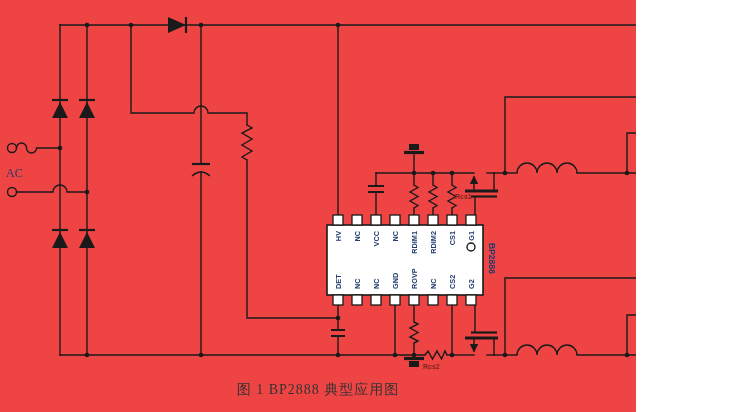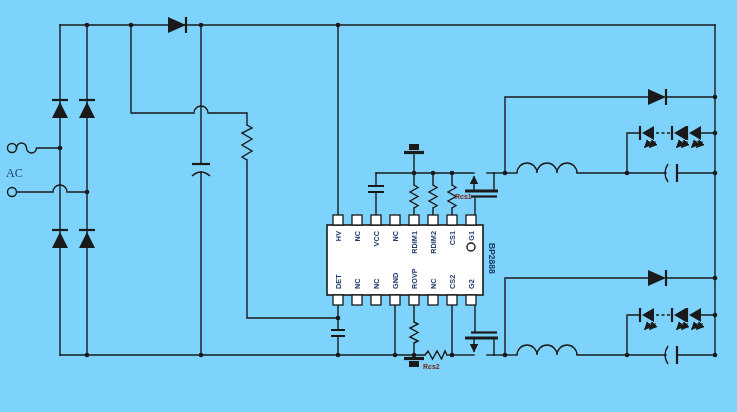--- a/index.html
+++ b/index.html
@@ -1,16 +1,16 @@
 <!DOCTYPE html>
 <html><head>
 <meta charset="utf-8">
 <style>
   html,body{margin:0;padding:0;background:#ffffff;}
-  #stage{position:relative;width:737px;height:412px;background:#7dd3fc;overflow:hidden;
+  #stage{position:relative;width:636px;height:412px;background:#ef4444;overflow:hidden;
          font-family:"Liberation Sans",sans-serif;}
   svg{position:absolute;left:0;top:0;}
   .wire{stroke:#1a1a1a;stroke-width:1.4;fill:none;stroke-linecap:square;}
   .comp{stroke:#1a1a1a;stroke-width:1.4;fill:none;}
   .bar{stroke:#1a1a1a;stroke-width:2.2;fill:none;}
   .tbar{stroke:#1a1a1a;stroke-width:3.2;fill:none;}
   .solid{fill:#1a1a1a;stroke:none;}
   .dash{stroke:#1a1a1a;stroke-width:1.4;fill:none;stroke-dasharray:3,2.5;}
   .dot{fill:#1a1a1a;stroke:none;}
   .icbody{fill:#ffffff;stroke:#1a1a1a;stroke-width:1.6;}
@@ -281,13 +281,14 @@
         <circle class="dot" cx="505" cy="173" r="2.3"></circle>
     <circle class="dot" cx="627" cy="173" r="2.3"></circle>
         <circle class="dot" cx="715" cy="173" r="2.3"></circle>
     <circle class="dot" cx="715" cy="133" r="2.3"></circle>
         <circle class="dot" cx="715" cy="97" r="2.3"></circle>
     <circle class="dot" cx="715" cy="278" r="2.3"></circle>
         <circle class="dot" cx="715" cy="315" r="2.3"></circle>
   </g>
 </svg>
 
+<div id="caption">图 1 BP2888 典型应用图</div>
 </div>
 
 </body></html>

